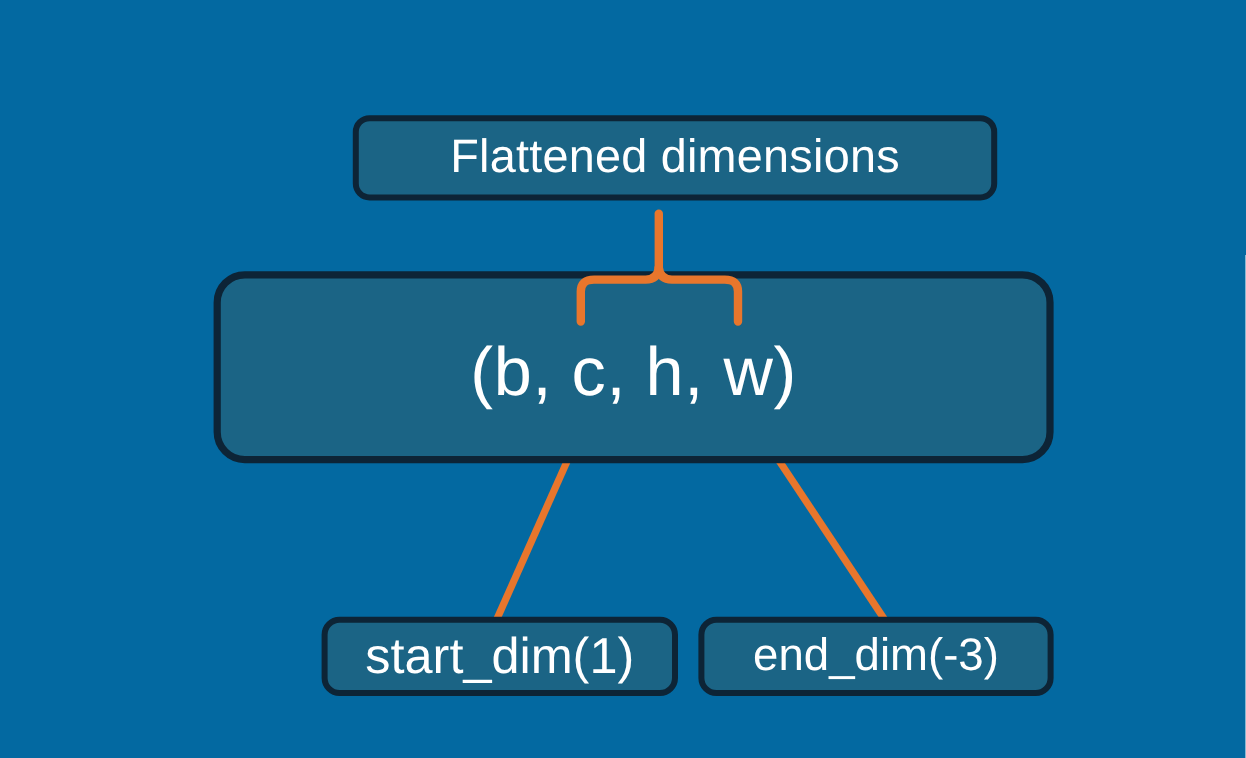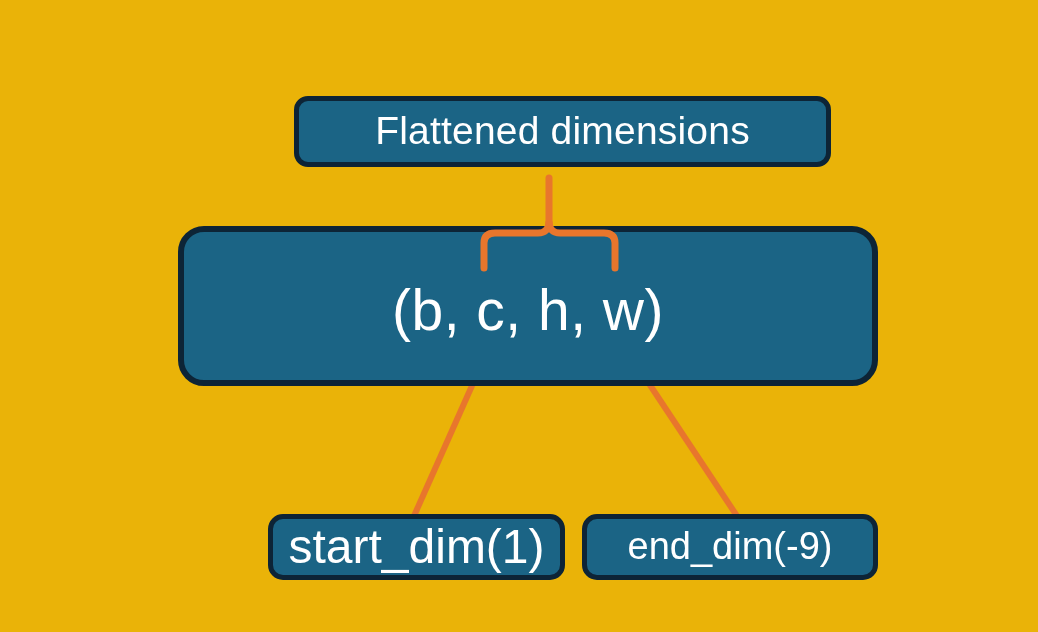--- a/index.html
+++ b/index.html
@@ -8,21 +8,21 @@
     padding: 0;
     background: #ffffff;
   }
   body {
     font-family: "Liberation Sans", sans-serif;
   }
   #canvas {
     position: relative;
     width: 1038px;
     height: 632px;
-    background: #eab308;
+    background: #0369a1;
     overflow: hidden;
   }
   .node {
     position: absolute;
     box-sizing: border-box;
     background: #1b6485;
     border: 5px solid #0d2436;
     border-radius: 16px;
     display: flex;
     align-items: center;
@@ -68,21 +68,21 @@
 
   
   #node-start-dim {
     left: 268px;
     top: 514px;
     width: 297px;
     height: 66px;
     border-radius: 15px;
   }
   #node-start-dim .node-label {
-    font-size: 48px;
+    font-size: 42px;
   }
 
   
   #node-end-dim {
     left: 582px;
     top: 514px;
     width: 296px;
     height: 66px;
     border-radius: 15px;
   }
@@ -133,21 +133,21 @@
 
   <div class="node" id="node-shape">
     <span class="node-label">(b, c, h, w)</span>
   </div>
 
   <div class="node" id="node-start-dim">
     <span class="node-label">start_dim(1)</span>
   </div>
 
   <div class="node" id="node-end-dim">
-    <span class="node-label">end_dim(-9)</span>
+    <span class="node-label">end_dim(-3)</span>
   </div>
 
   <svg id="connectors-over" viewBox="0 0 1038 632" width="1038" height="632" xmlns="http://www.w3.org/2000/svg">
     <g fill="none" stroke="#e8762c" stroke-width="7" stroke-linecap="round" stroke-linejoin="round">
 
       <path d="M 484,268 L 484,243 Q 484,233 495,233 L 538,233 Q 548,233 549,223"></path>
 
       <path d="M 549,223 Q 550,233 560,233 L 604,233 Q 615,233 615,243 L 615,268"></path>
 
       <path d="M 549,223 L 549,178"></path>

